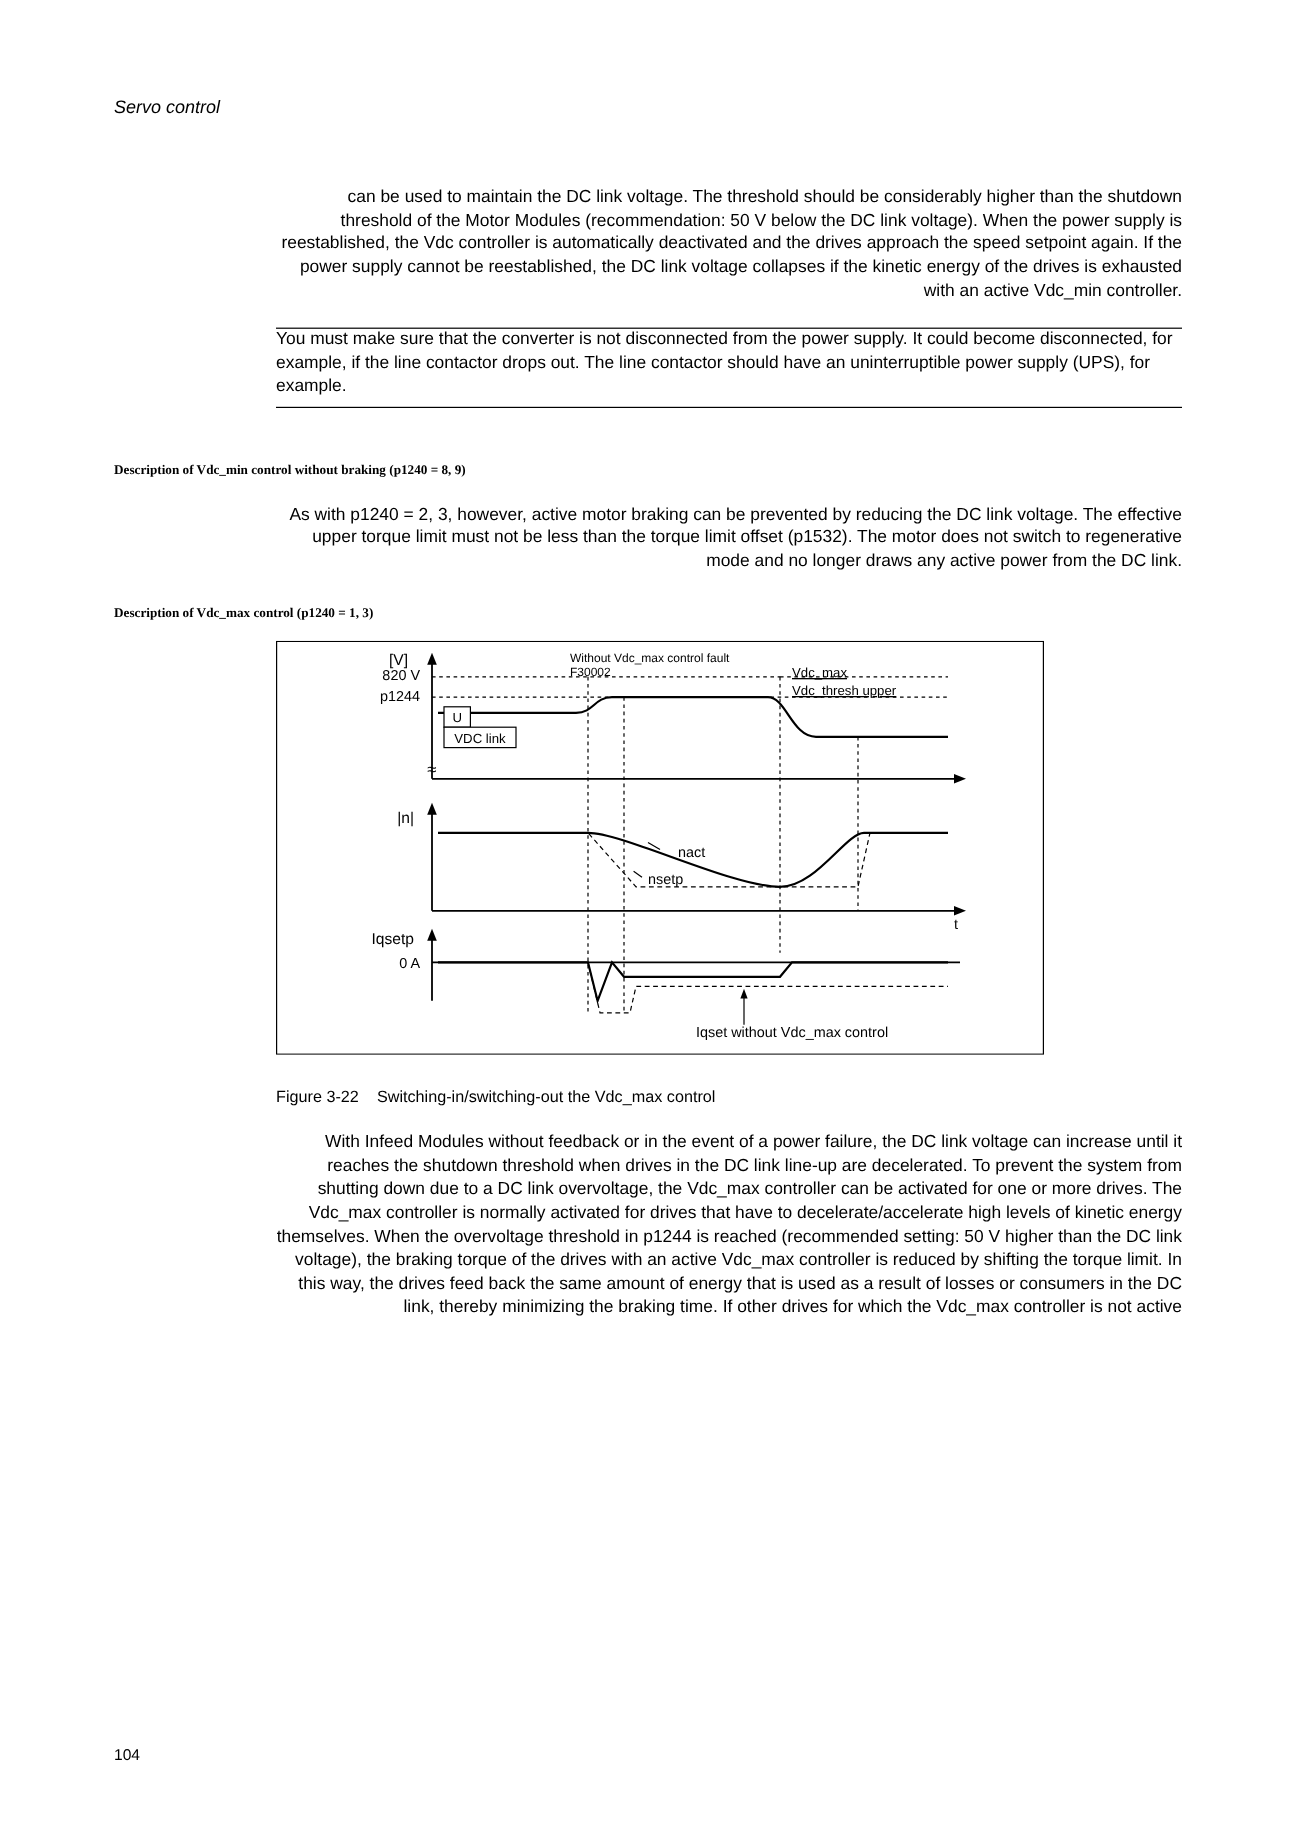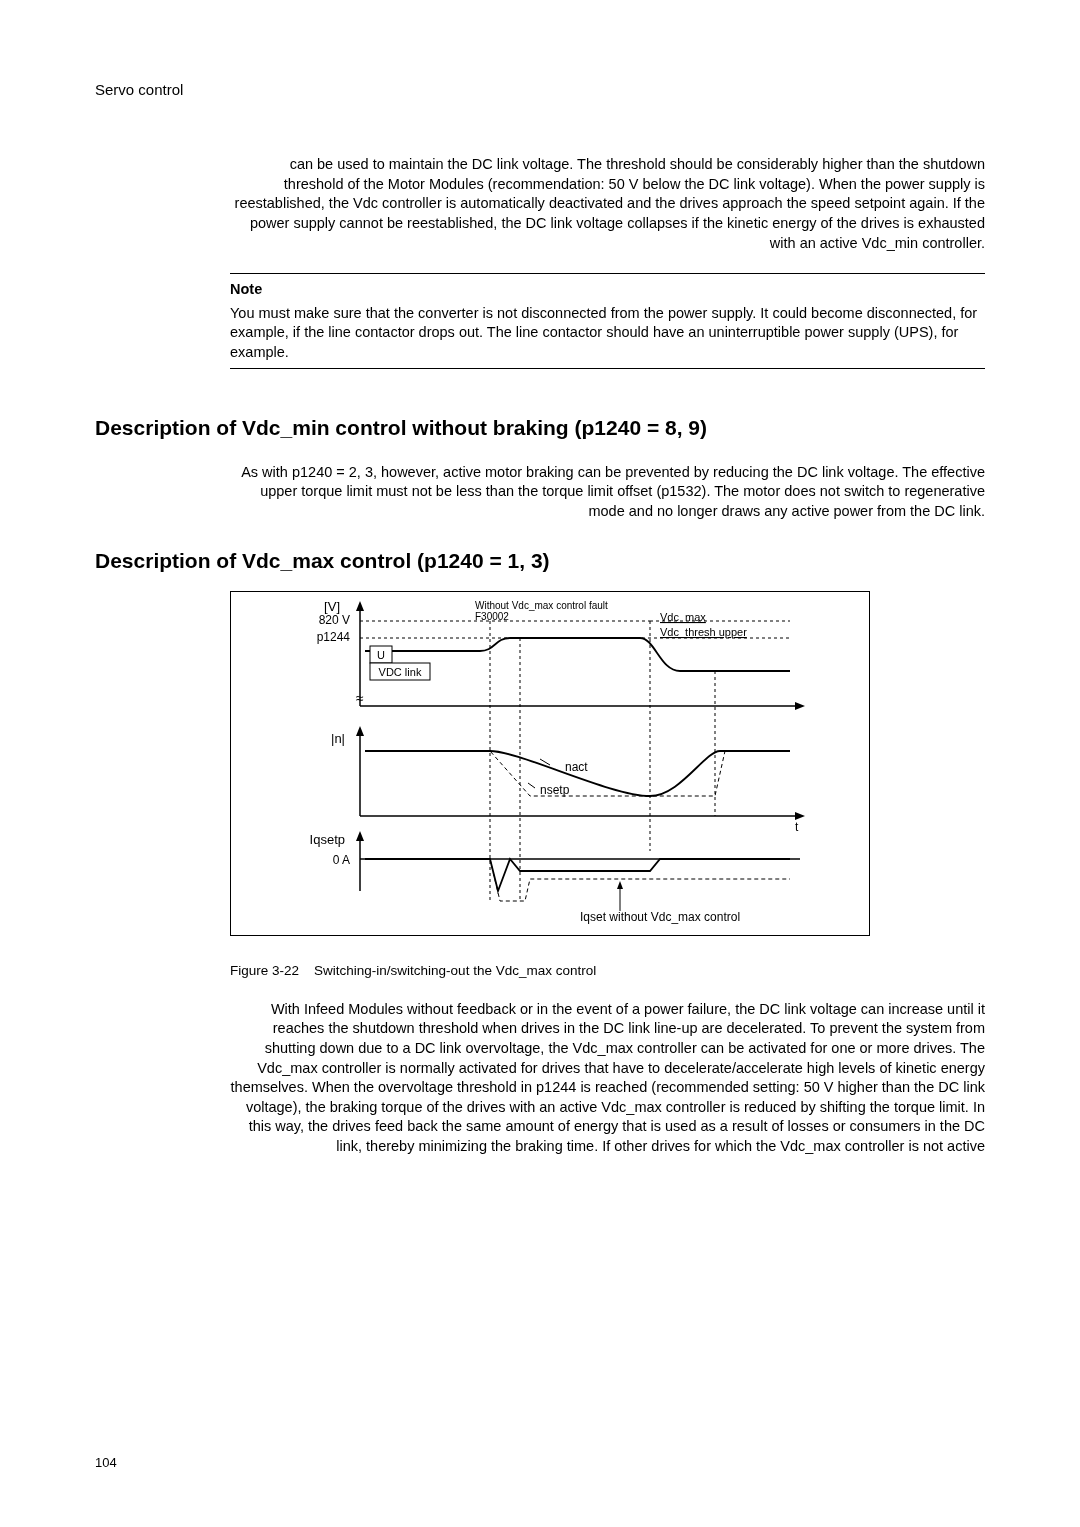--- a/index.html
+++ b/index.html
@@ -13,20 +13,21 @@
     position: relative;
     line-height: 1.35;
   }
   .page {
     padding: 80px 95px 60px 95px;
   }
   .header-block {
     margin-bottom: 55px;
   }
   .header-title {
+    font-style: italic;
     font-size: 15px;
     margin-bottom: 2px;
   }
   .header-sub {
     font-style: italic;
     font-size: 14px;
     border-top: 1.5px solid #000;
     padding-top: 1px;
   }
   .body-text {
@@ -37,23 +38,24 @@
   }
   .note-block {
     margin-left: 135px;
     margin-top: 15px;
     margin-bottom: 45px;
   }
   .note-rule { border-top: 1px solid #000; }
   .note-title { font-weight: bold; margin: 6px 0 4px 0; }
   .section-heading {
     font-weight: bold;
-    font-size: 21px;
+    font-size: 11px;
     margin-bottom: 10px;
     margin-top: 25px;
+    font-family: Liberation Serif, serif;
   }
   .figure-wrap {
     margin-left: 135px;
     margin-top: 15px;
     margin-bottom: 15px;
   }
   .figure-caption {
     font-size: 13.5px;
     margin-top: 26px;
     margin-bottom: 18px;
@@ -77,21 +79,20 @@
 <div class="page">
 
   <div class="header-block">
     <div class="header-title">Servo control</div>
   </div>
 
   <p class="body-text">can be used to maintain the DC link voltage. The threshold should be considerably higher than the shutdown threshold of the Motor Modules (recommendation: 50 V below the DC link voltage). When the power supply is reestablished, the Vdc controller is automatically deactivated and the drives approach the speed setpoint again. If the power supply cannot be reestablished, the DC link voltage collapses if the kinetic energy of the drives is exhausted with an active Vdc_min controller.</p>
 
   <div class="note-block">
     <div class="note-rule"></div>
-    <div class="note-title">Note</div>
     <div>You must make sure that the converter is not disconnected from the power supply. It could become disconnected, for example, if the line contactor drops out. The line contactor should have an uninterruptible power supply (UPS), for example.</div>
     <div class="note-rule" style="margin-top:6px;"></div>
   </div>
 
   <div class="section-heading">Description of Vdc_min control without braking (p1240 = 8, 9)</div>
   <p class="body-text">As with p1240 = 2, 3, however, active motor braking can be prevented by reducing the DC link voltage. The effective upper torque limit must not be less than the torque limit offset (p1532). The motor does not switch to regenerative mode and no longer draws any active power from the DC link.</p>
 
   <div class="section-heading" style="margin-top:26px;">Description of Vdc_max control (p1240 = 1, 3)</div>
 
   <div class="figure-wrap">

